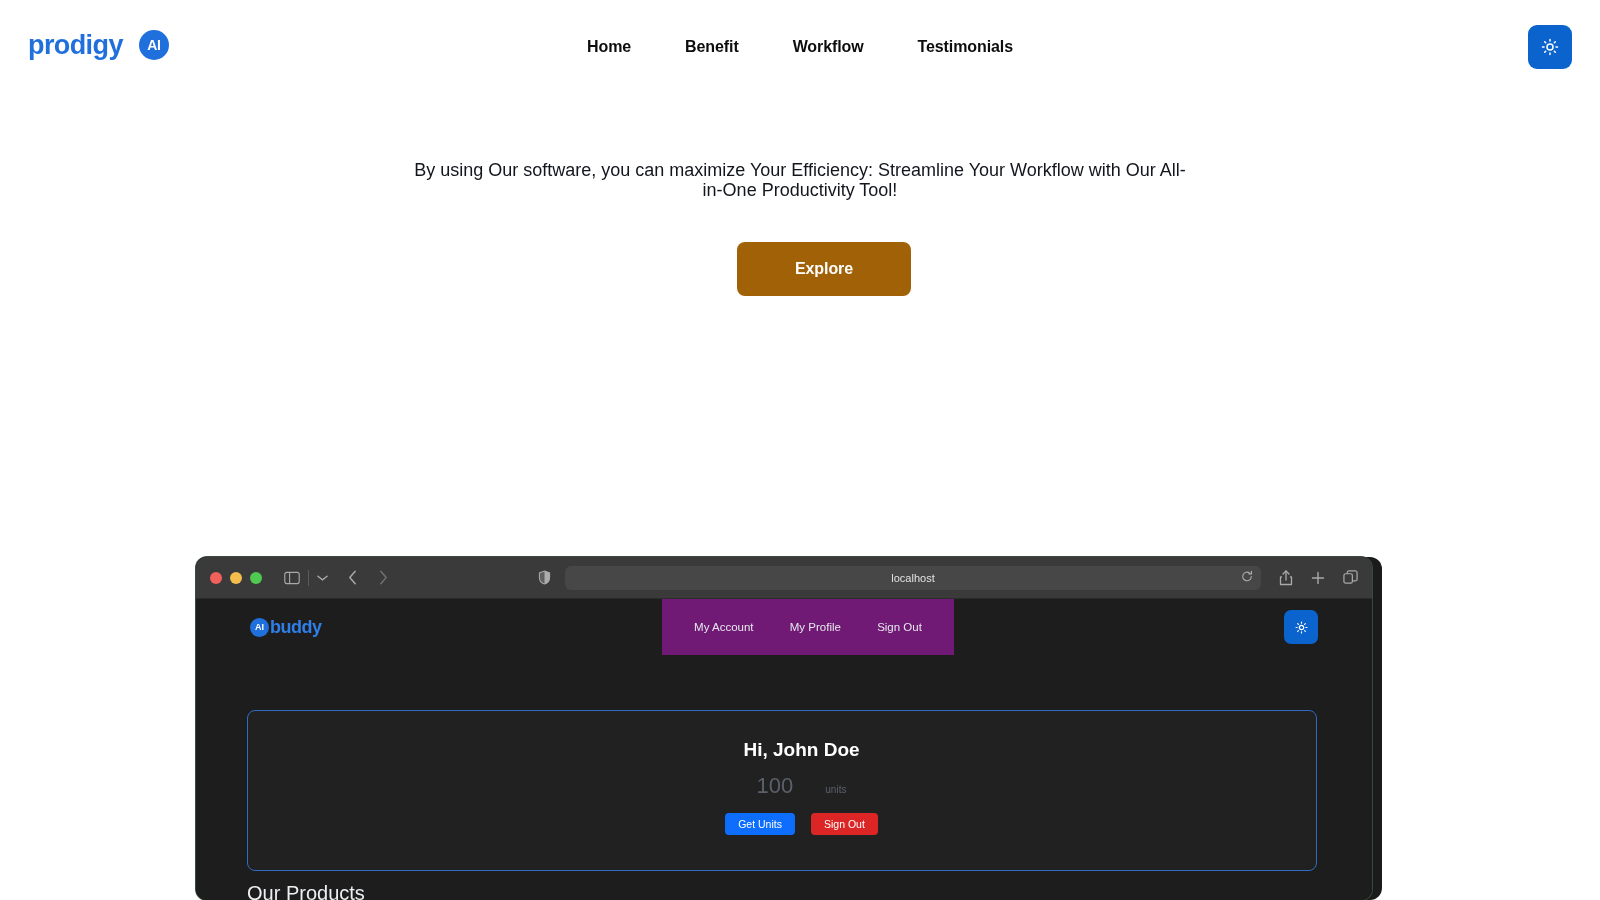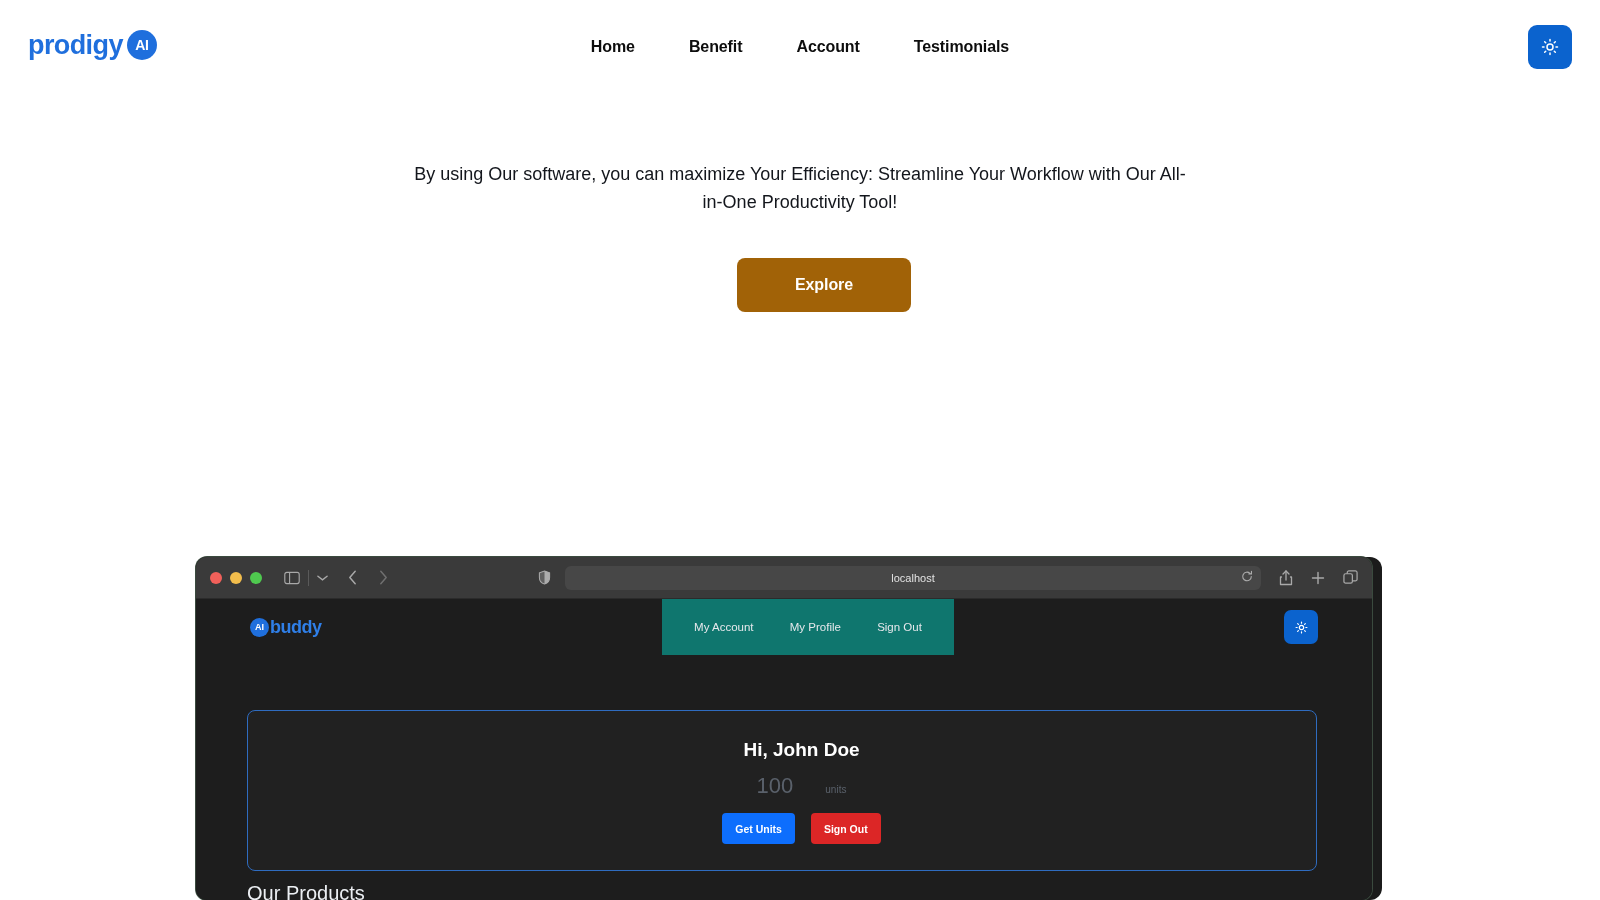--- a/index.html
+++ b/index.html
@@ -13,21 +13,21 @@
 
   
   .topbar {
     position: absolute; top: 0; left: 0;
     width: 1600px; height: 94px;
     display: flex; align-items: center;
     background: #ffffff;
   }
   .brand {
     position: absolute; left: 28px; top: 30px;
-    display: flex; align-items: center; gap: 2px;
+    display: flex; align-items: center; gap: 14px;
   }
   .brand-word {
     font-size: 27px; font-weight: 700; color: #1f6fdd;
     letter-spacing: -0.6px; line-height: 1;
   }
   .brand-badge {
     width: 30px; height: 30px; border-radius: 50%;
     background: #1f6fdd; color: #ffffff;
     display: flex; align-items: center; justify-content: center;
     font-size: 14px; font-weight: 700; letter-spacing: -0.5px;
@@ -50,21 +50,21 @@
 
   
   .hero { position: absolute; top: 130px; left: 0; width: 1600px; text-align: center; }
   .hero h1 {
     font-size: 54px; font-weight: 800; color: #000000;
     line-height: 60px; letter-spacing: -1.4px;
   }
   .hero h1 .accent { color: #5f9ef0; }
   .hero p {
     margin-top: 30px; font-size: 18px; color: #13161c;
-    line-height: 28px; font-weight: 400;
+    line-height: 20px; font-weight: 400;
   }
   .cta-row {
     margin-top: 42px; display: flex; justify-content: center; gap: 24px;
   }
   .btn {
     border: none; cursor: pointer; border-radius: 8px;
     font-size: 16px; font-weight: 600; letter-spacing: -0.1px;
     height: 54px; display: flex; align-items: center; justify-content: center;
   }
   .btn-primary { background: #0b63ce; color: #ffffff; width: 172px; }
@@ -108,42 +108,42 @@
   .app-nav { height: 56px; position: relative; display: flex; align-items: center; }
   .app-brand { position: absolute; left: 54px; display: flex; align-items: center; gap: 1px; }
   .app-badge {
     width: 19px; height: 19px; border-radius: 50%; background: #1f6fdd;
     color: #fff; font-size: 9px; font-weight: 700;
     display: flex; align-items: center; justify-content: center;
   }
   .app-brand-word { font-size: 18px; font-weight: 600; color: #2f7fe8; letter-spacing: -0.5px; }
   .app-menu {
     position: absolute; left: 466px; top: 0; height: 56px; width: 292px;
-    background: #0f766e; display: flex; align-items: center;
+    background: #701a75; display: flex; align-items: center;
     justify-content: space-around; padding: 0 14px;
   }
   .app-menu span { font-size: 11.5px; color: #e6e8ec; cursor: pointer; white-space: nowrap; }
   .app-toggle {
     position: absolute; right: 54px; width: 34px; height: 34px;
     border-radius: 7px; background: #0b63ce; border: none; cursor: pointer;
     display: flex; align-items: center; justify-content: center;
   }
   .panel {
     position: absolute; left: 51px; top: 111px; width: 1070px; height: 161px;
     border: 1px solid #2f6cc0; border-radius: 8px; background: #212121;
     display: flex; flex-direction: column; align-items: center; padding-left: 39px;
   }
   .panel h2 { margin-top: 28px; font-size: 19px; font-weight: 700; color: #ffffff; }
   .panel .units { margin-top: 12px; font-size: 22px; color: #5a616b; font-weight: 500; }
   .panel .units small { font-size: 10px; margin-left: 32px; }
   .panel .panel-btns { margin-top: 14px; display: flex; gap: 16px; }
   .mini-btn {
     border: none; border-radius: 4px; cursor: pointer;
-    font-size: 10.5px; font-weight: 700; color: #ffffff;
-    height: 31px; padding: 0 13px;
+    font-size: 10.5px; font-weight: 400; color: #ffffff;
+    height: 22px; padding: 0 13px;
   }
   .mini-blue { background: #0d6efd; }
   .mini-red { background: #dc2626; }
   .products-title {
     position: absolute; left: 51px; top: 283px;
     font-size: 20px; color: #eceff3; font-weight: 400;
   }
 </style>
 </head>
 <body>
@@ -151,21 +151,21 @@
 <div class="topbar">
 
   <div class="brand">
     <span class="brand-word">prodigy</span>
     <span class="brand-badge">AI</span>
   </div>
 
   <nav class="nav">
     <span class="nav-item">Home</span>
     <span class="nav-item">Benefit</span>
-    <span class="nav-item">Account</span>
+    <span class="nav-item">Workflow</span>
     <span class="nav-item">Testimonials</span>
   </nav>
 
   <button class="theme-toggle">
     <svg width="18" height="18" viewBox="0 0 24 24" fill="none" stroke="#ffffff" stroke-width="2" stroke-linecap="round">
       <circle cx="12" cy="12" r="4"></circle>
       <path d="M12 2v2M12 20v2M2 12h2M20 12h2M4.9 4.9l1.4 1.4M17.7 17.7l1.4 1.4M4.9 19.1l1.4-1.4M17.7 6.3l1.4-1.4"></path>
     </svg>
   </button>
 </div>

